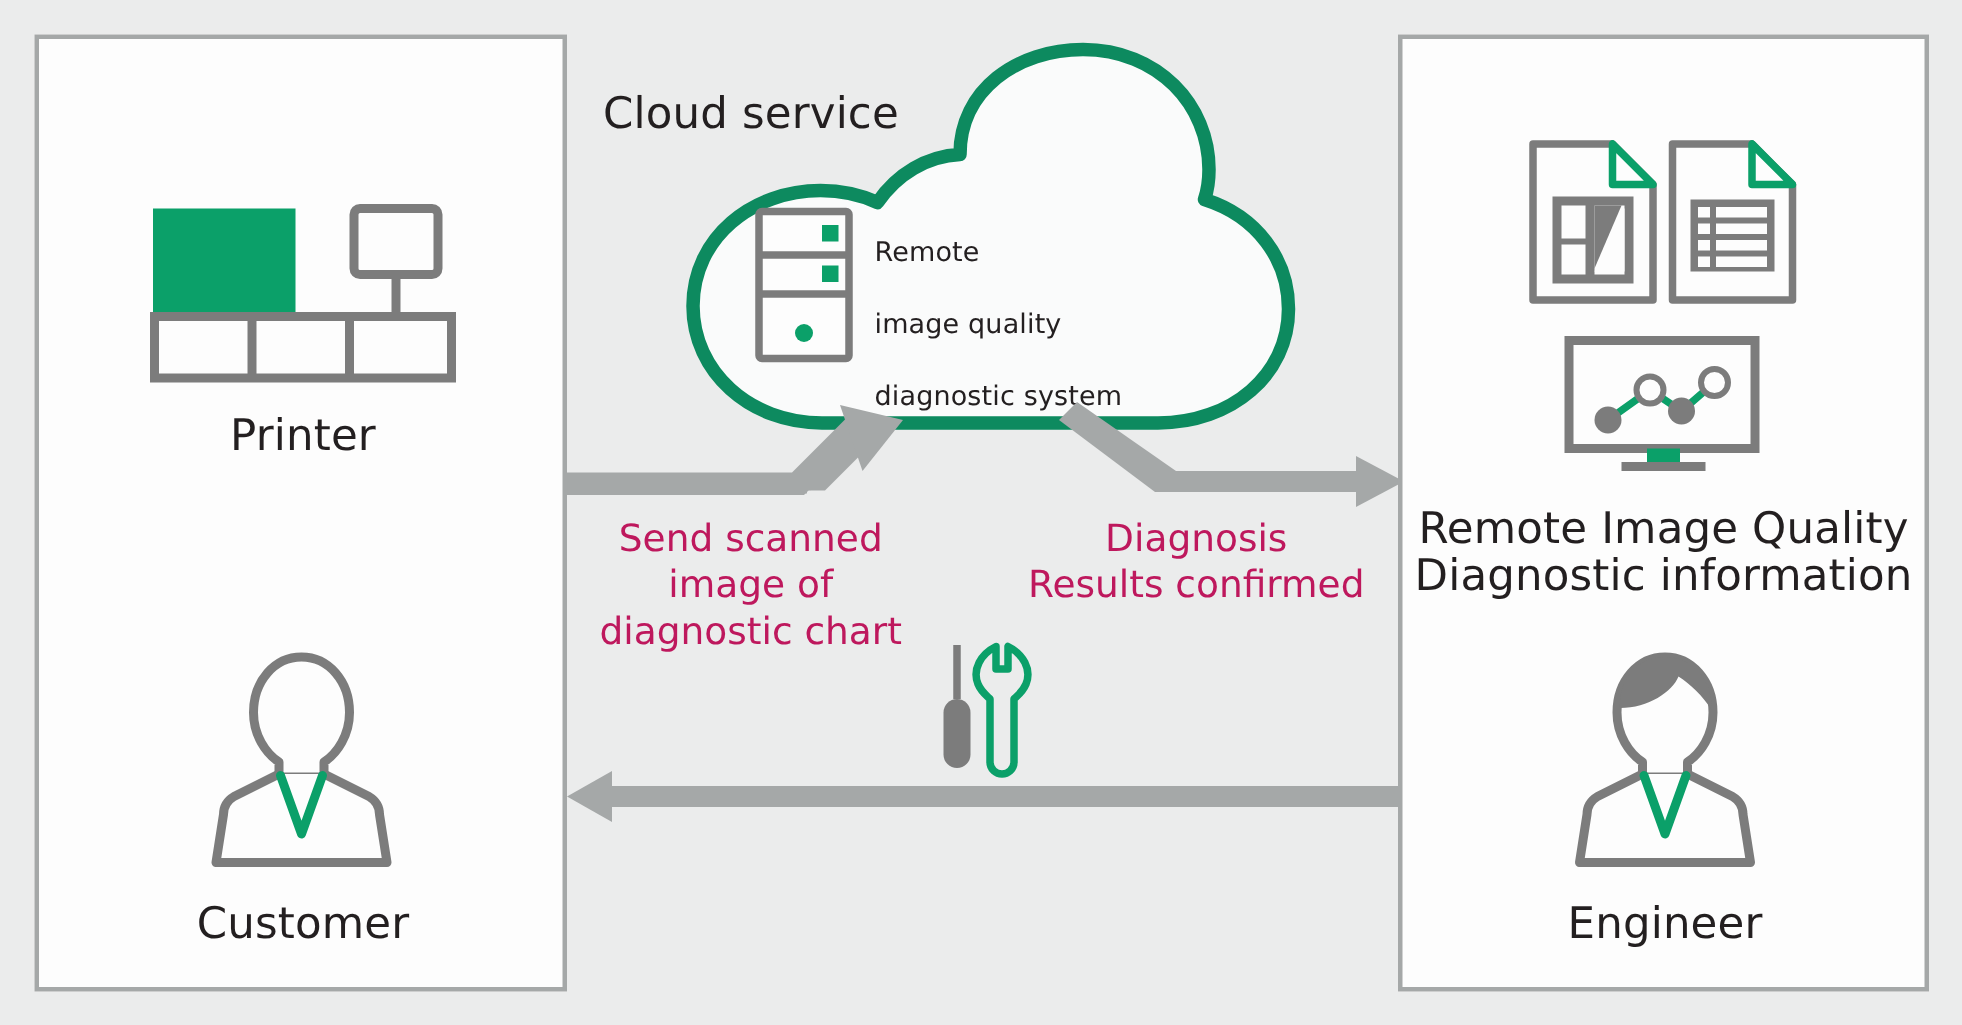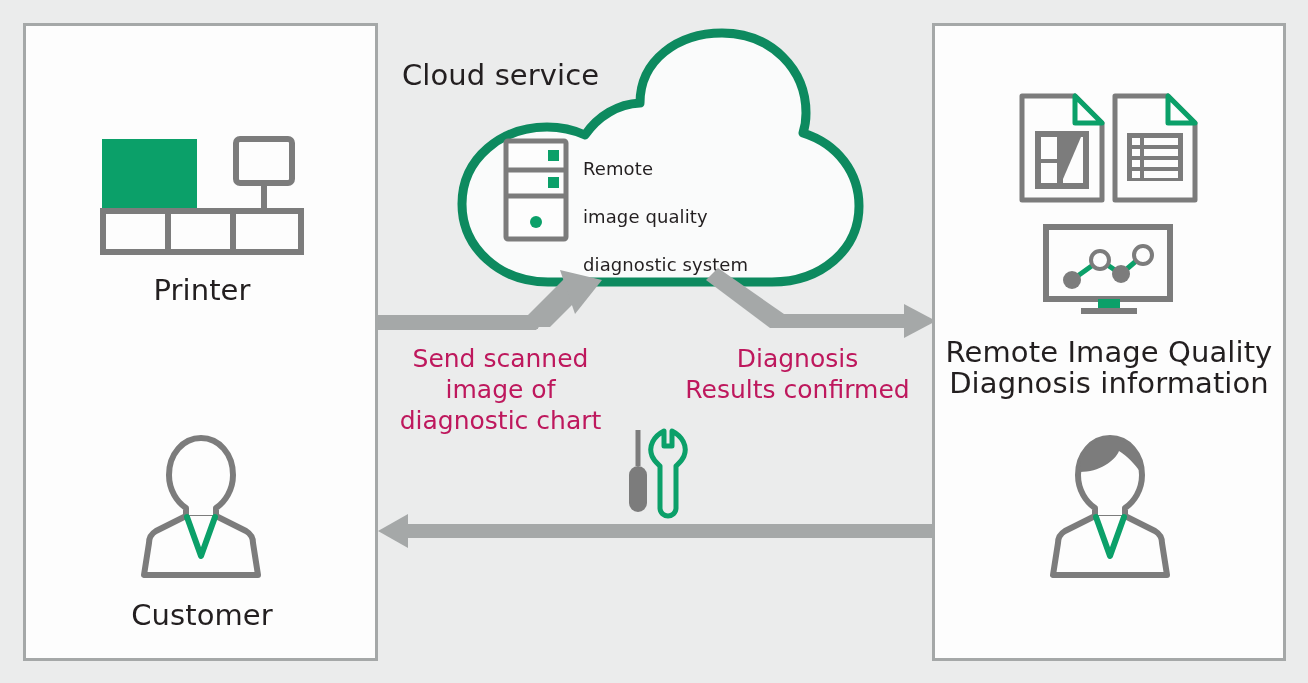--- a/index.html
+++ b/index.html
@@ -195,24 +195,25 @@
       <rect x="38" y="84" width="56" height="6" fill="#7c7c7c"></rect>
       <polyline points="29,56 57,36 78,50 100,31" fill="none" stroke="#0ba069" stroke-width="5"></polyline>
       <circle cx="29" cy="56" r="9" fill="#7c7c7c"></circle>
       <circle cx="57" cy="36" r="9" fill="#fdfdfd" stroke="#7c7c7c" stroke-width="4"></circle>
       <circle cx="78" cy="50" r="9" fill="#7c7c7c"></circle>
       <circle cx="100" cy="31" r="9" fill="#fdfdfd" stroke="#7c7c7c" stroke-width="4"></circle>
     </svg>
   </div>
 
   <div class="caption" style="left:942px; top:337px; width:334px; line-height:31px;">Remote Image Quality
-Diagnosis information</div>
+Diagnostic information</div>
 
   <div class="icon-abs" style="left:1049px; top:434px;">
     <svg width="122" height="145" viewBox="0 0 122 145">
       <path d="M61 4 C 79 4, 93 20, 93 41 C 93 56, 85 68, 76 74 L 76 84 L 46 84 L 46 74 C 37 68, 29 56, 29 41 C 29 20, 43 4, 61 4 Z" fill="#fdfdfd" stroke="#7c7c7c" stroke-width="6" stroke-linejoin="round"></path>
       <path d="M31 38 C 30 18, 43 4, 61 4 C 79 4, 93 19, 92 39 C 86 30, 78 22, 70 17 C 66 27, 50 38, 31 38 Z" fill="#7c7c7c"></path>
       <path d="M46 82 L 16 97 C 11 100, 9 104, 9 109 L 4 141 L 118 141 L 113 109 C 113 104, 111 100, 106 97 L 76 82" fill="#fdfdfd" stroke="#7c7c7c" stroke-width="6" stroke-linejoin="round"></path>
       <path d="M47 83 L 61 122 L 75 83" fill="none" stroke="#0ba069" stroke-width="6" stroke-linejoin="round" stroke-linecap="round"></path>
     </svg>
   </div>
+  <div class="caption" style="left:1008px; top:600px; width:204px;">Engineer</div>
 
 </div>
 
 </body></html>

